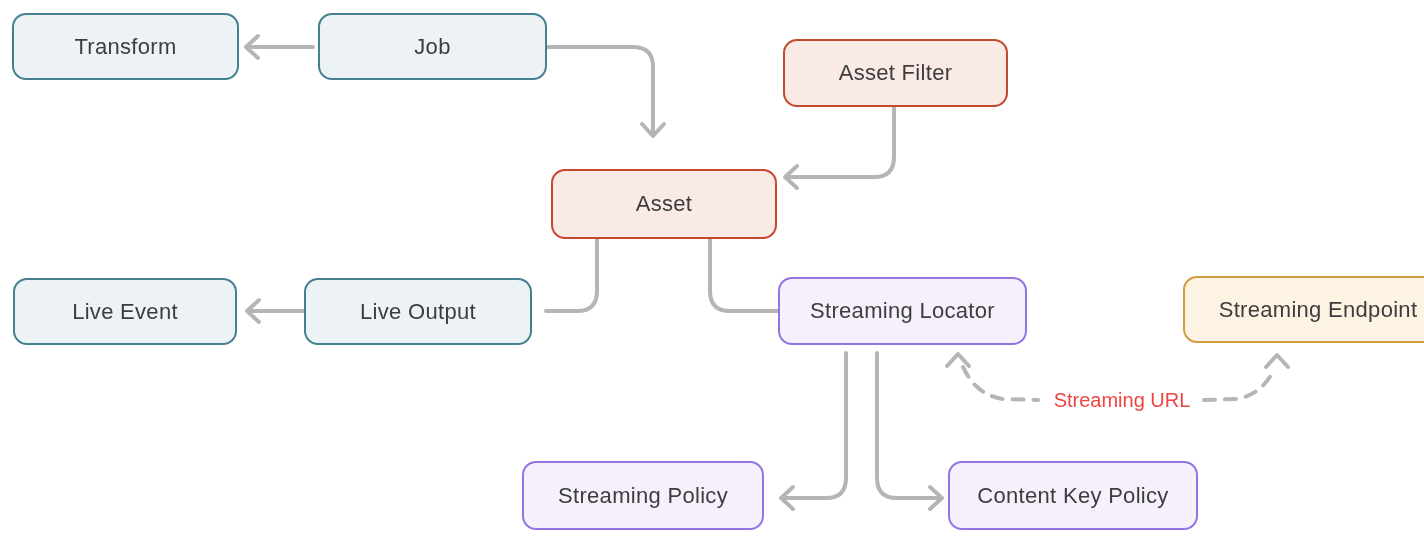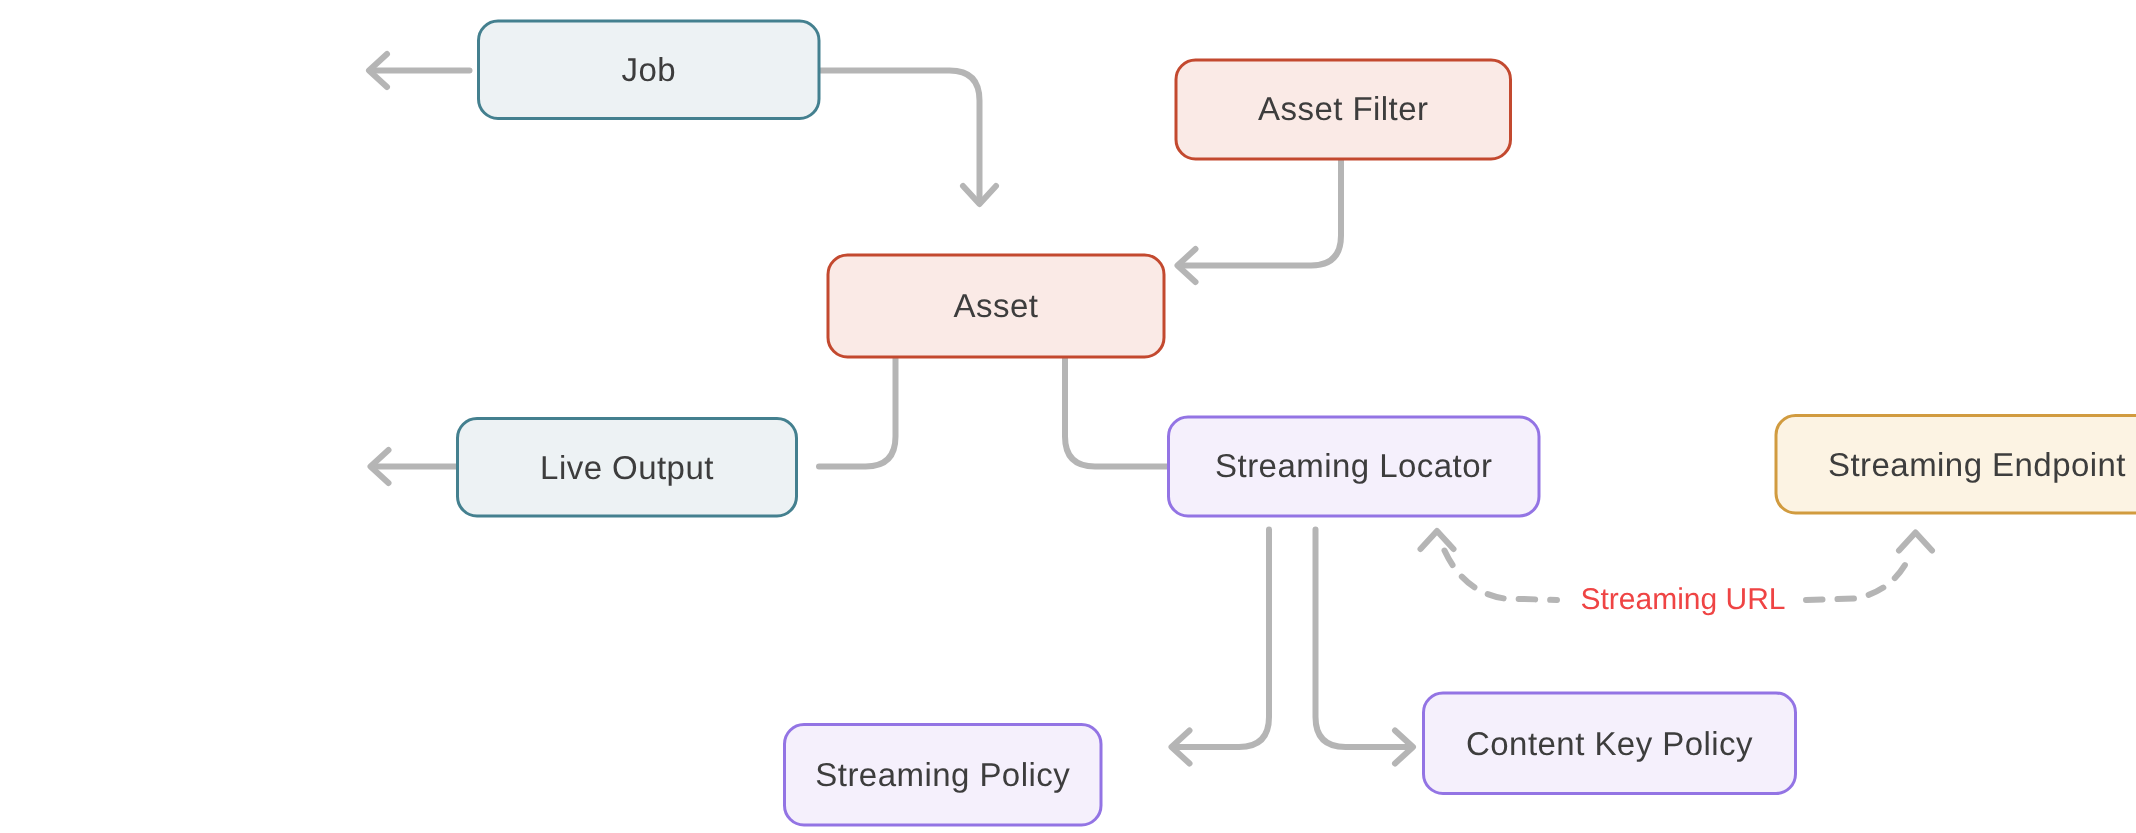--- a/index.html
+++ b/index.html
@@ -73,47 +73,53 @@
     <path class="edge" d="M877,353 V478 Q877,498 897,498 H938"></path>
     <path class="edge" d="M930,487 L942,498 L930,509"></path>
 
     <path class="edge dashed" d="M963,367 Q976,395 1003,399 L1038,400"></path>
     <path class="edge" d="M947,366 L958,354 L969,366"></path>
 
     <path class="edge dashed" d="M1204,400 L1237,399 Q1263,394 1274,369"></path>
     <path class="edge" d="M1266,367 L1277,355 L1288,367"></path>
   </svg>
 
+  <div class="node teal" style="left:12px;top:13px;width:227px;height:67px">
+    <span class="node-label">Transform</span>
+  </div>
 
   <div class="node teal" style="left:318px;top:13px;width:229px;height:67px">
     <span class="node-label">Job</span>
   </div>
 
   <div class="node red" style="left:783px;top:13px;width:225px;height:68px">
     <span class="node-label">Asset Filter</span>
   </div>
 
   <div class="node red" style="left:551px;top:143px;width:226px;height:70px">
     <span class="node-label">Asset</span>
   </div>
 
+  <div class="node teal" style="left:13px;top:278px;width:224px;height:67px">
+    <span class="node-label">Live Event</span>
+  </div>
 
   <div class="node teal" style="left:304px;top:278px;width:228px;height:67px">
     <span class="node-label">Live Output</span>
   </div>
 
   <div class="node purple" style="left:778px;top:277px;width:249px;height:68px">
     <span class="node-label">Streaming Locator</span>
   </div>
 
   <div class="node orange" style="left:1145px;top:276px;width:270px;height:67px">
     <span class="node-label">Streaming Endpoint</span>
   </div>
 
-  <div class="node purple" style="left:522px;top:482px;width:213px;height:69px">
+  <div class="node purple" style="left:522px;top:461px;width:242px;height:69px">
     <span class="node-label">Streaming Policy</span>
   </div>
 
   <div class="node purple" style="left:948px;top:461px;width:250px;height:69px">
     <span class="node-label">Content Key Policy</span>
   </div>
 
   <div class="annotation">Streaming URL</div>
 
 </div>

